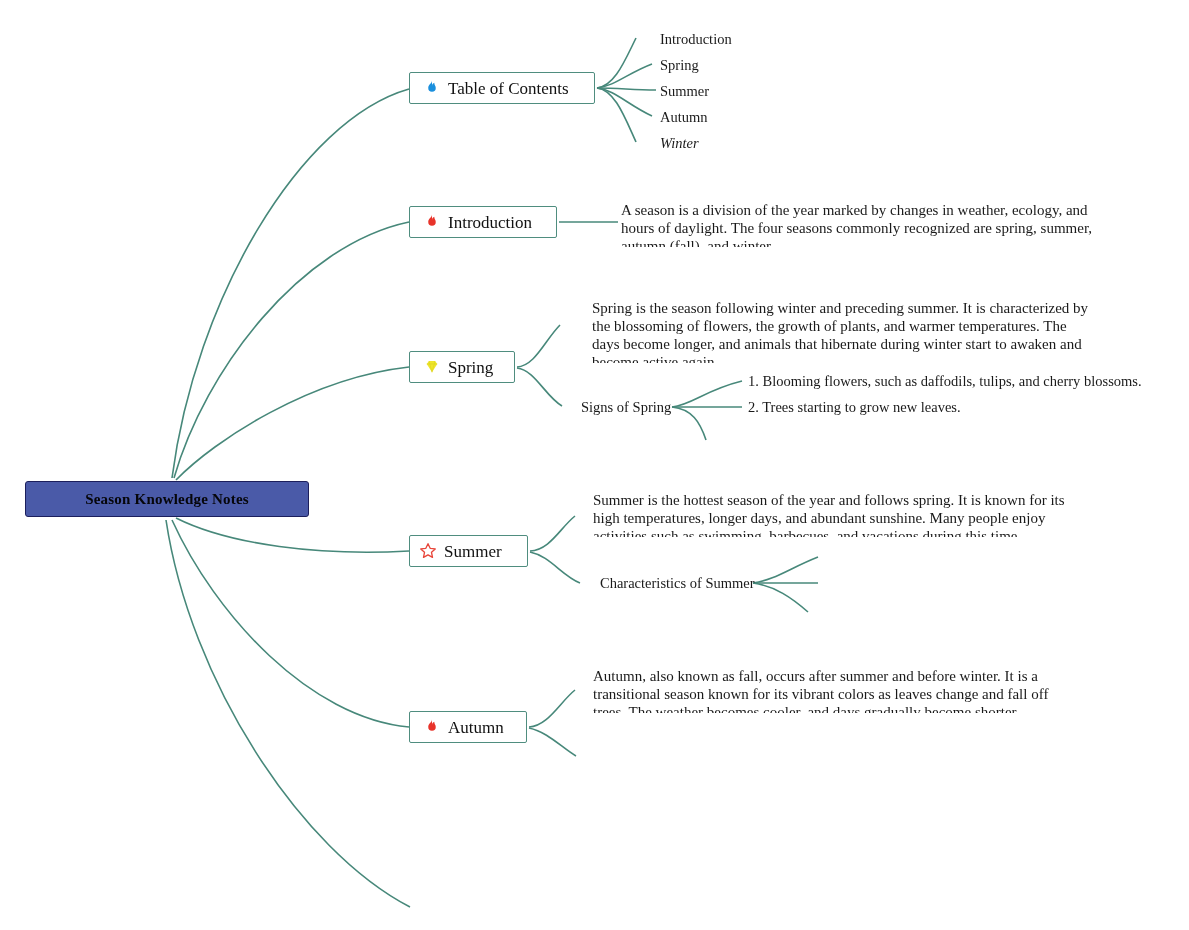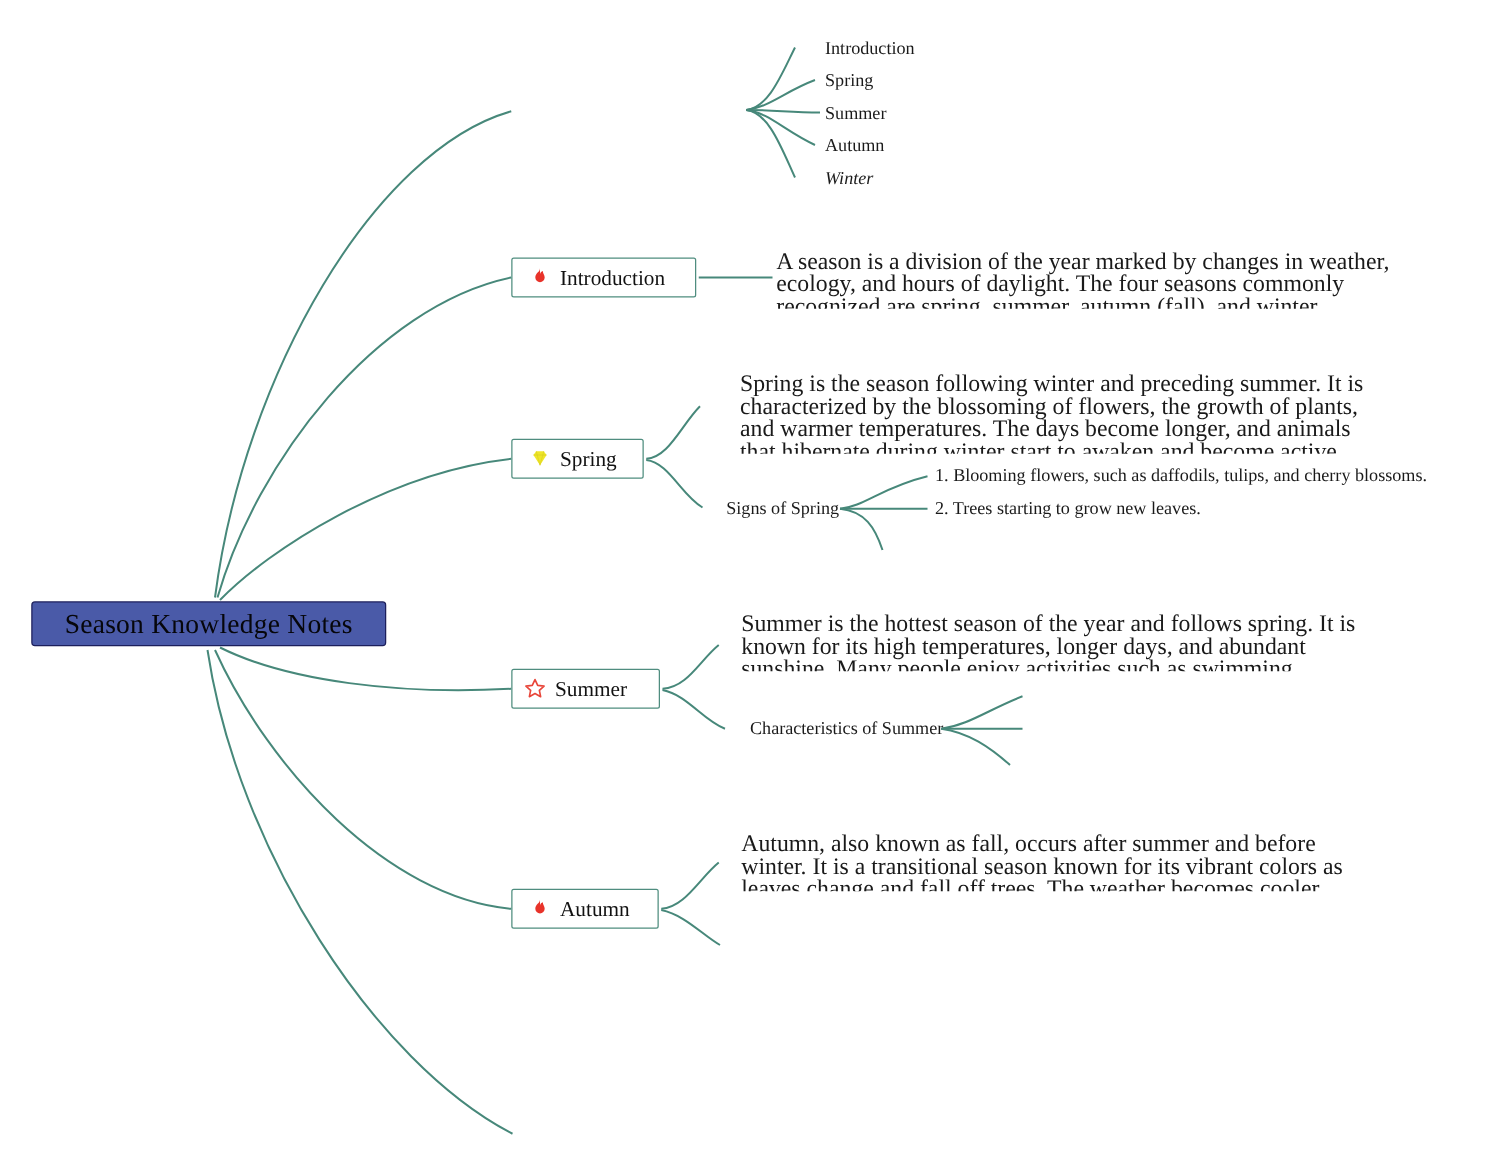--- a/index.html
+++ b/index.html
@@ -44,22 +44,22 @@
     height: 36px;
     background: #4a5aa8;
     border: 1.5px solid #1c1f5c;
     border-radius: 3px;
     display: flex;
     align-items: center;
     justify-content: center;
     box-sizing: border-box;
   }
   .root-label {
-    font-size: 22px;
-    font-weight: normal;
+    font-size: 15px;
+    font-weight: bold;
     color: #06060a;
     letter-spacing: 0.2px;
     white-space: nowrap;
   }
 
   
   .topic {
     position: absolute;
     background: #ffffff;
     border: 1.5px solid #4f8d7f;
@@ -115,21 +115,21 @@
   #sub-chars  { left: 600px; top: 575px; }
 
   
   #spring-item-0 { left: 748px; top: 373px; }
   #spring-item-1 { left: 748px; top: 399px; }
   #summer-item-0 { left: 823px; top: 549px; }
 
   
   .para {
     position: absolute;
-    font-size: 19px;
+    font-size: 15px;
     line-height: 18px;
     color: #1a1a1a;
     overflow: hidden;
   }
   #para-intro  { left: 621px; top: 201px; width: 500px; height: 46px; }
   #para-spring { left: 592px; top: 299px; width: 502px; height: 64px; }
   #para-summer { left: 593px; top: 491px; width: 495px; height: 46px; }
   #para-autumn { left: 593px; top: 667px; width: 483px; height: 46px; }
 </style>
 </head>
@@ -169,20 +169,28 @@
     <path d="M 753 583 C 775 586 792 598 808 612"></path>
 
     <path d="M 529 727 C 548 726 560 702 575 690"></path>
     <path d="M 529 728 C 548 732 562 748 576 756"></path>
   </svg>
 
   <div class="root-node">
     <span class="root-label">Season Knowledge Notes</span>
   </div>
 
+  <div class="topic" id="node-toc">
+    <span class="ticon">
+      <svg width="18" height="18" viewBox="0 0 24 24">
+        <path d="M12 2c0 4-5 5-5 10a5 5 0 0 0 10 0c0-3-2-4-2-7 0 0-3 1-3 4 0-3 0-5 0-7z" fill="#1a8fdd"></path>
+      </svg>
+    </span>
+    <span class="tlabel">Table of Contents</span>
+  </div>
   <div class="leaf" id="toc-0">Introduction</div>
   <div class="leaf" id="toc-1">Spring</div>
   <div class="leaf" id="toc-2">Summer</div>
   <div class="leaf" id="toc-3">Autumn</div>
   <div class="leaf" id="toc-4">Winter</div>
 
   <div class="topic" id="node-intro">
     <span class="ticon">
       <svg width="18" height="18" viewBox="0 0 24 24">
         <path d="M12 2c0 4-5 5-5 10a5 5 0 0 0 10 0c0-3-2-4-2-7 0 0-3 1-3 4 0-3 0-5 0-7z" fill="#e8332a"></path>

